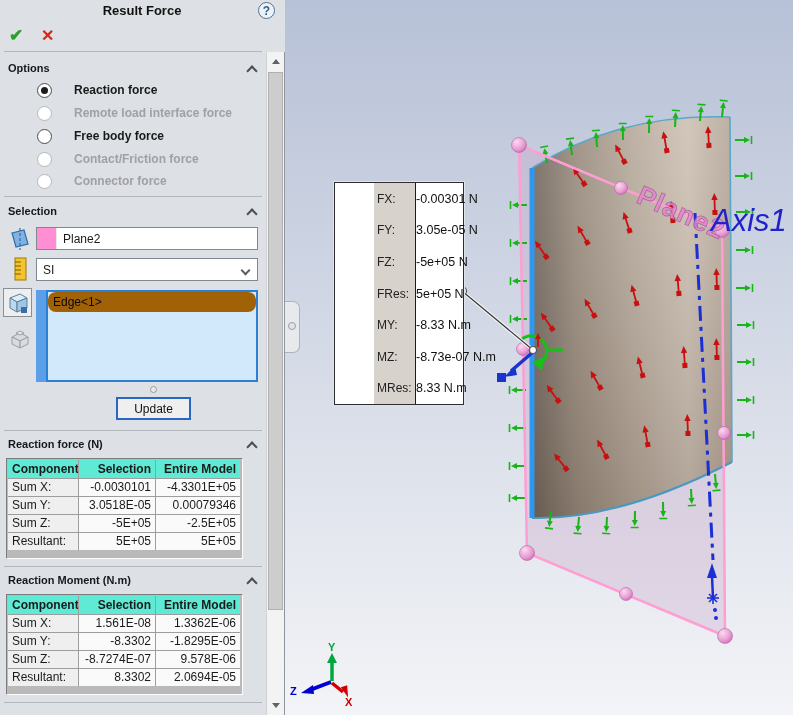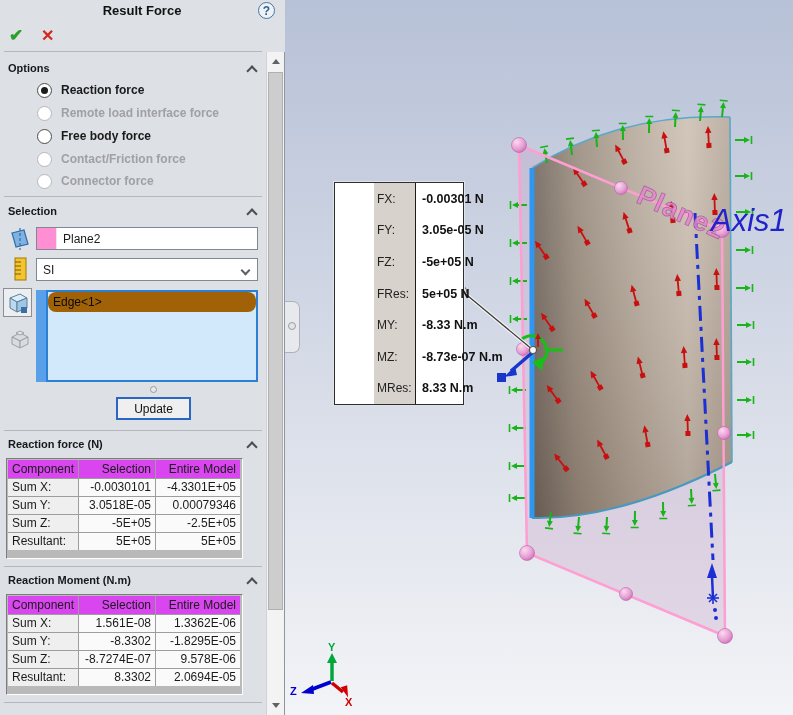--- a/index.html
+++ b/index.html
@@ -11,21 +11,21 @@
   .help-btn{position:absolute;left:258px;top:2px;width:17px;height:17px;border:1.5px solid #46759f;border-radius:50%;
             color:#2f628f;font-weight:bold;font-size:12px;text-align:center;line-height:16px;background:#eef2f6;box-sizing:border-box;}
   .ok-btn{position:absolute;left:9px;top:25px;font-size:17px;font-weight:bold;color:#2ca02c;}
   .cancel-btn{position:absolute;left:41px;top:26px;font-size:16px;font-weight:bold;color:#d22a1e;}
   .sep{position:absolute;left:4px;width:258px;border-top:1px solid #b4b8be;}
   .ghead{position:absolute;left:8px;font-weight:bold;font-size:11px;color:#16181b;}
   .chev{position:absolute;right:8px;width:12px;height:12px;}
   .chev::before{content:"";display:block;width:6px;height:6px;border-left:2px solid #4a4f55;border-top:2px solid #4a4f55;
                 transform:rotate(45deg);margin:4px auto 0;}
   
-  .opt{position:absolute;left:37px;height:20px;display:flex;align-items:center;gap:9px;}
+  .opt{position:absolute;left:37px;height:20px;display:flex;align-items:center;gap:22px;}
   .rb{width:13px;height:13px;border:1px solid #4c4c4c;border-radius:50%;background:#fff;position:relative;flex:none;}
   .opt.dis .rb{border-color:#b7b7bb;}
   .opt.sel .rb::after{content:"";position:absolute;inset:3px;background:#1c1c1c;border-radius:50%;}
   .rl{font-weight:bold;white-space:nowrap;}
   .opt.dis .rl{color:#a0a0a5;}
   
   .sel-icon{position:absolute;}
   .field{position:absolute;left:36px;width:222px;height:23px;background:#fff;border:1px solid #7f8890;
          box-sizing:border-box;display:flex;align-items:center;overflow:hidden;}
   .swatch{width:19px;height:100%;background:#ff8fd2;flex:none;border-right:1px solid #e8e8e8;}
@@ -38,21 +38,21 @@
   .lrow{height:20px;line-height:20px;padding-left:5px;background:#a16207;color:#0a0a0a;border-radius:8px;}
   .resize-dot{position:absolute;left:150px;top:386px;width:7px;height:7px;border-radius:50%;background:#e8e8e8;border:1px solid #9a9a9a;box-sizing:border-box;}
   .update-btn{position:absolute;left:116px;top:397px;width:75px;height:23px;background:#efefef;border:2px solid #2a67c5;
               box-sizing:border-box;display:flex;align-items:center;justify-content:center;font-size:12px;color:#111;}
   
   .tbl{position:absolute;left:6px;width:237px;box-sizing:border-box;background:#b9b9b9;
        border-top:1px solid #7d7d7d;border-left:1px solid #7d7d7d;border-right:1px solid #fdfdfd;border-bottom:1px solid #fdfdfd;
        padding:1px 1px 8px 1px;}
   .grid{display:grid;grid-template-columns:70px 76px 84px;gap:1px;background:#9d9d9d;width:232px;}
   .c{background:#fafafa;height:15px;line-height:15px;padding:1px 4px;white-space:nowrap;overflow:hidden;font-size:12px;}
-  .c.h{background:#d946ef;height:16px;line-height:16px;}
+  .c.h{background:#5eead4;height:16px;line-height:16px;font-weight:bold;}
   .c.lab{background:#efefef;}
   .c.num{text-align:right;}
   
   .sb{position:absolute;left:266px;top:52px;width:19px;height:663px;background:#f3f3f3;box-sizing:border-box;
       border-left:1px solid #cfd2d6;border-right:1px solid #8f959c;}
   .sb-up,.sb-down{position:absolute;left:0;width:17px;height:17px;display:flex;align-items:center;justify-content:center;}
   .sb-up{top:1px;} .sb-down{bottom:1px;}
   .tri-up{width:0;height:0;border-left:4px solid transparent;border-right:4px solid transparent;border-bottom:5px solid #5f6368;}
   .tri-down{width:0;height:0;border-left:4px solid transparent;border-right:4px solid transparent;border-top:5px solid #5f6368;}
   .thumb{position:absolute;left:1px;top:20px;width:15px;height:538px;background:#cdcdcd;border:1px solid #b0b0b0;box-sizing:border-box;}
@@ -62,21 +62,21 @@
   .splitter-tab{position:absolute;left:0;top:301px;width:15px;height:52px;background:#e7e9ec;
                 border:1px solid #aeb3b9;border-left:none;border-radius:0 7px 7px 0;box-sizing:border-box;z-index:4;}
   .splitter-tab .dot{position:absolute;left:3px;top:20px;width:8px;height:8px;border-radius:50%;background:#e2e4e7;
                      border:1px solid #999fa6;box-sizing:border-box;}
   
   .callout{position:absolute;left:49px;top:182px;width:128px;height:221px;background:#fff;border:1px solid #2d2d2d;
            box-shadow:0 0 0 1px #dfe3ea;display:flex;flex-direction:column;z-index:5;}
   .crow{flex:1;display:flex;align-items:stretch;margin-left:39px;}
   .clab{width:42px;flex:none;background:#d7d3cc;border-right:1px solid #1c1c1c;display:flex;align-items:center;
         padding-left:3px;font-size:12px;color:#222;box-sizing:border-box;}
-  .cval{display:flex;align-items:center;padding-left:6px;font-size:12.5px;color:#111;white-space:nowrap;font-weight:bold;}
+  .cval{display:flex;align-items:center;font-size:12.5px;color:#111;white-space:nowrap;}
 </style>
 </head>
 <body>
 
 <div class="app">
 
   <div class="panel">
     <div class="pm-title">Result Force</div>
     <div class="help-btn">?</div>
     <div class="ok-btn">✔</div>

